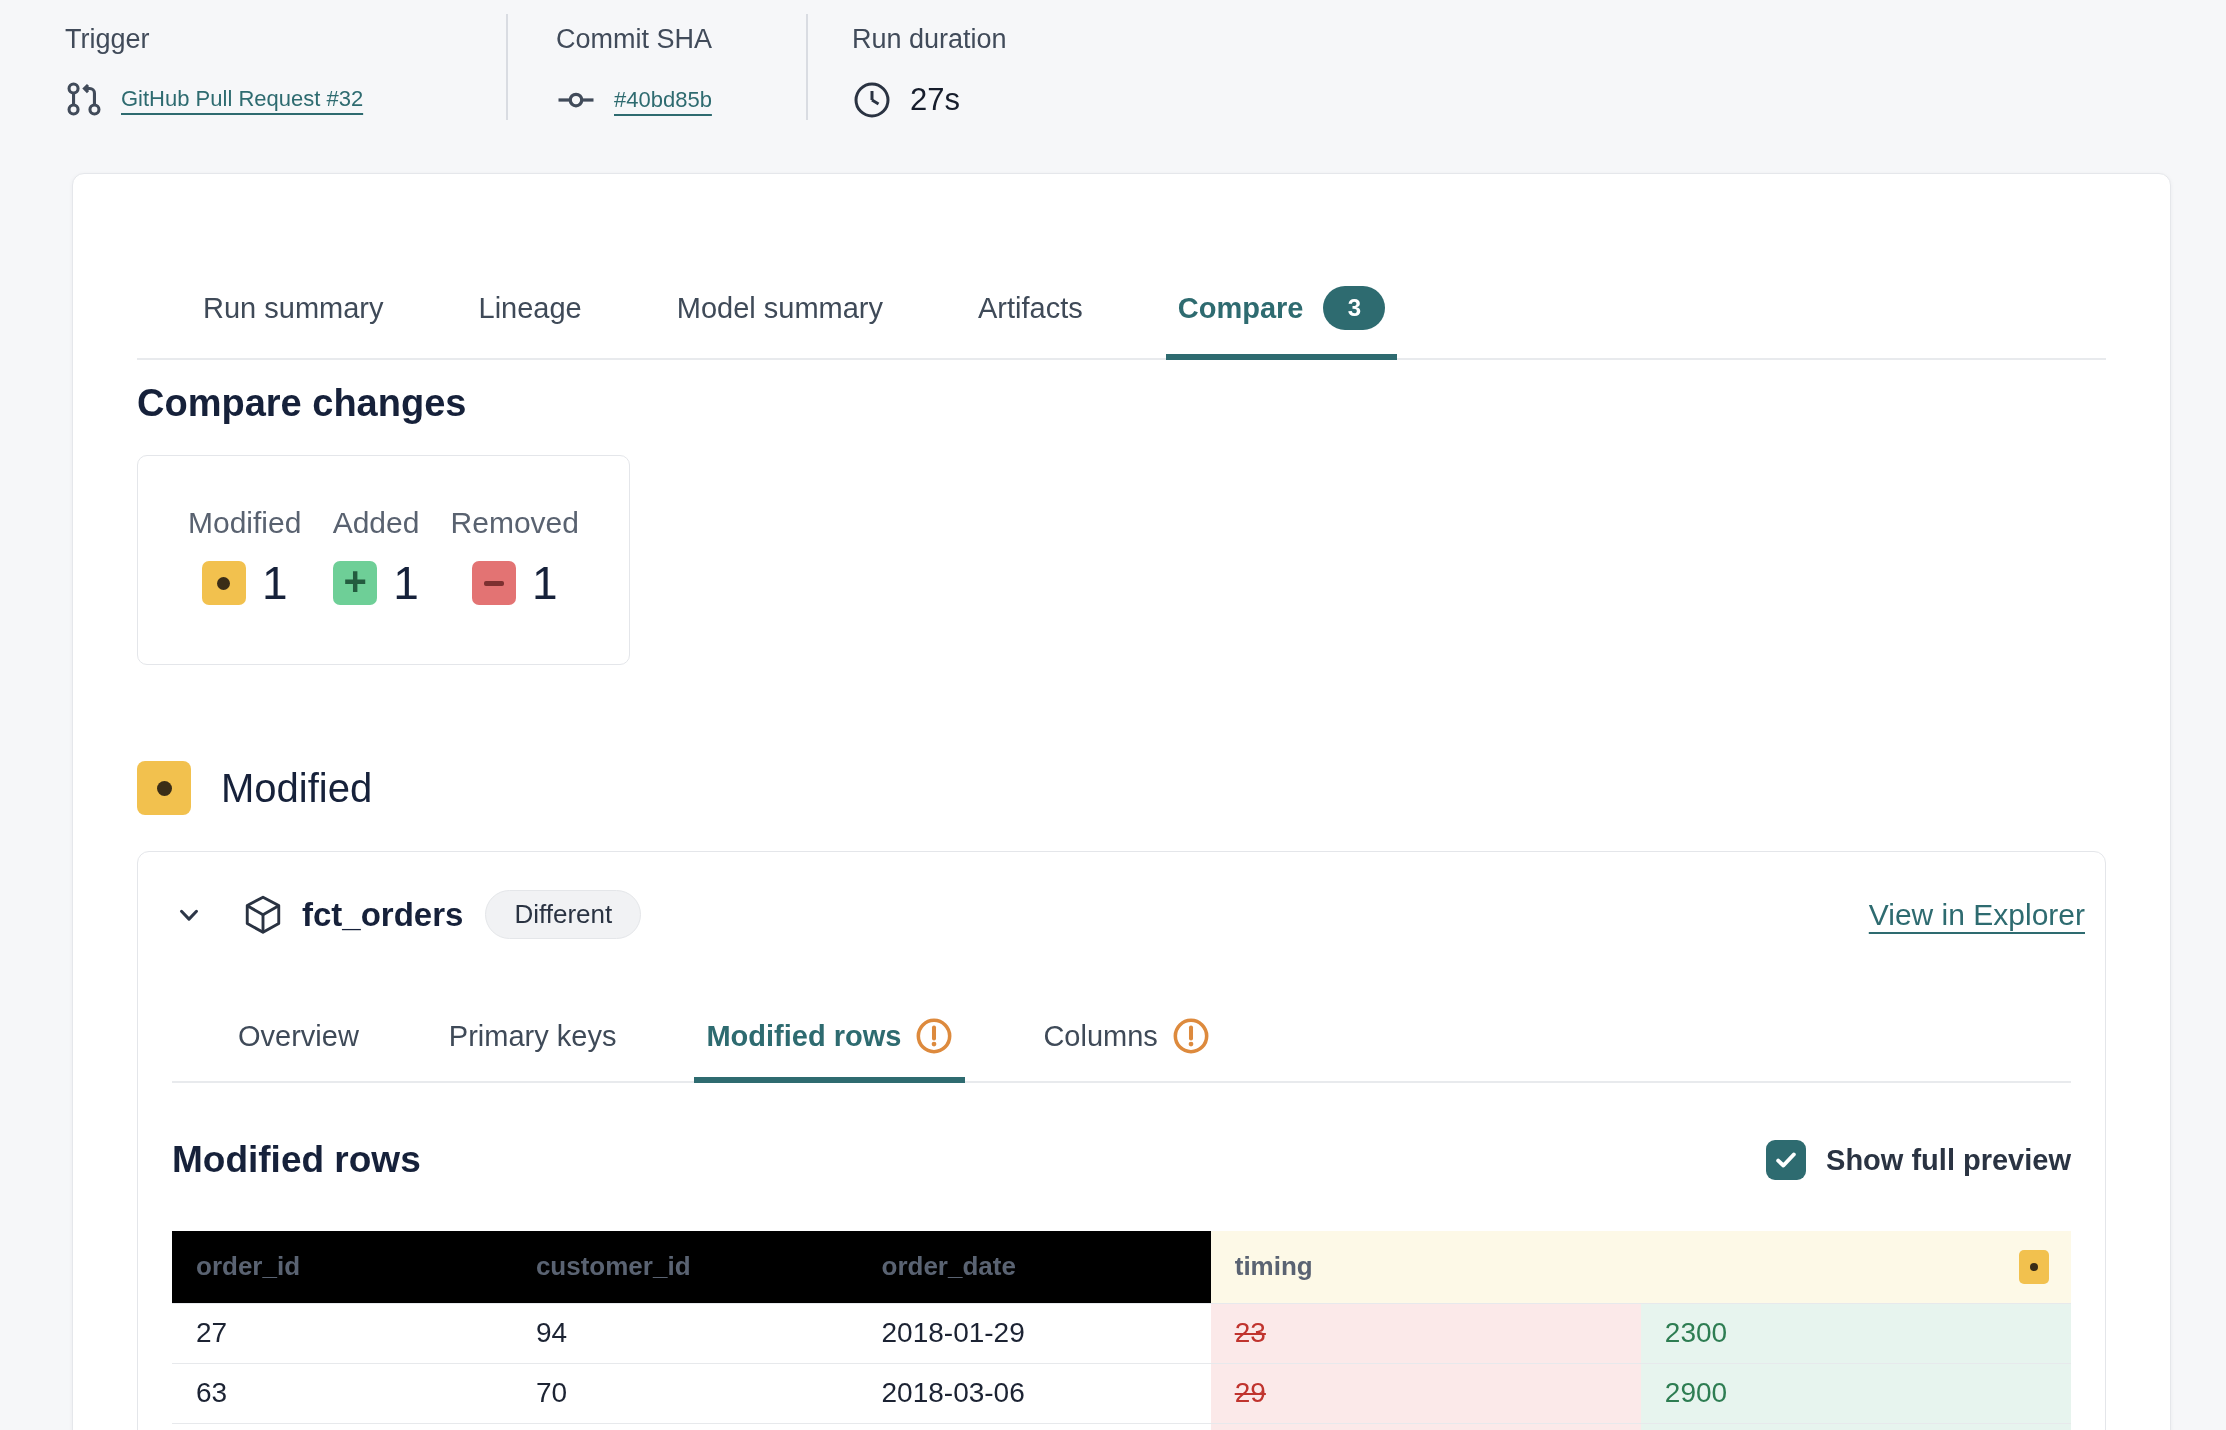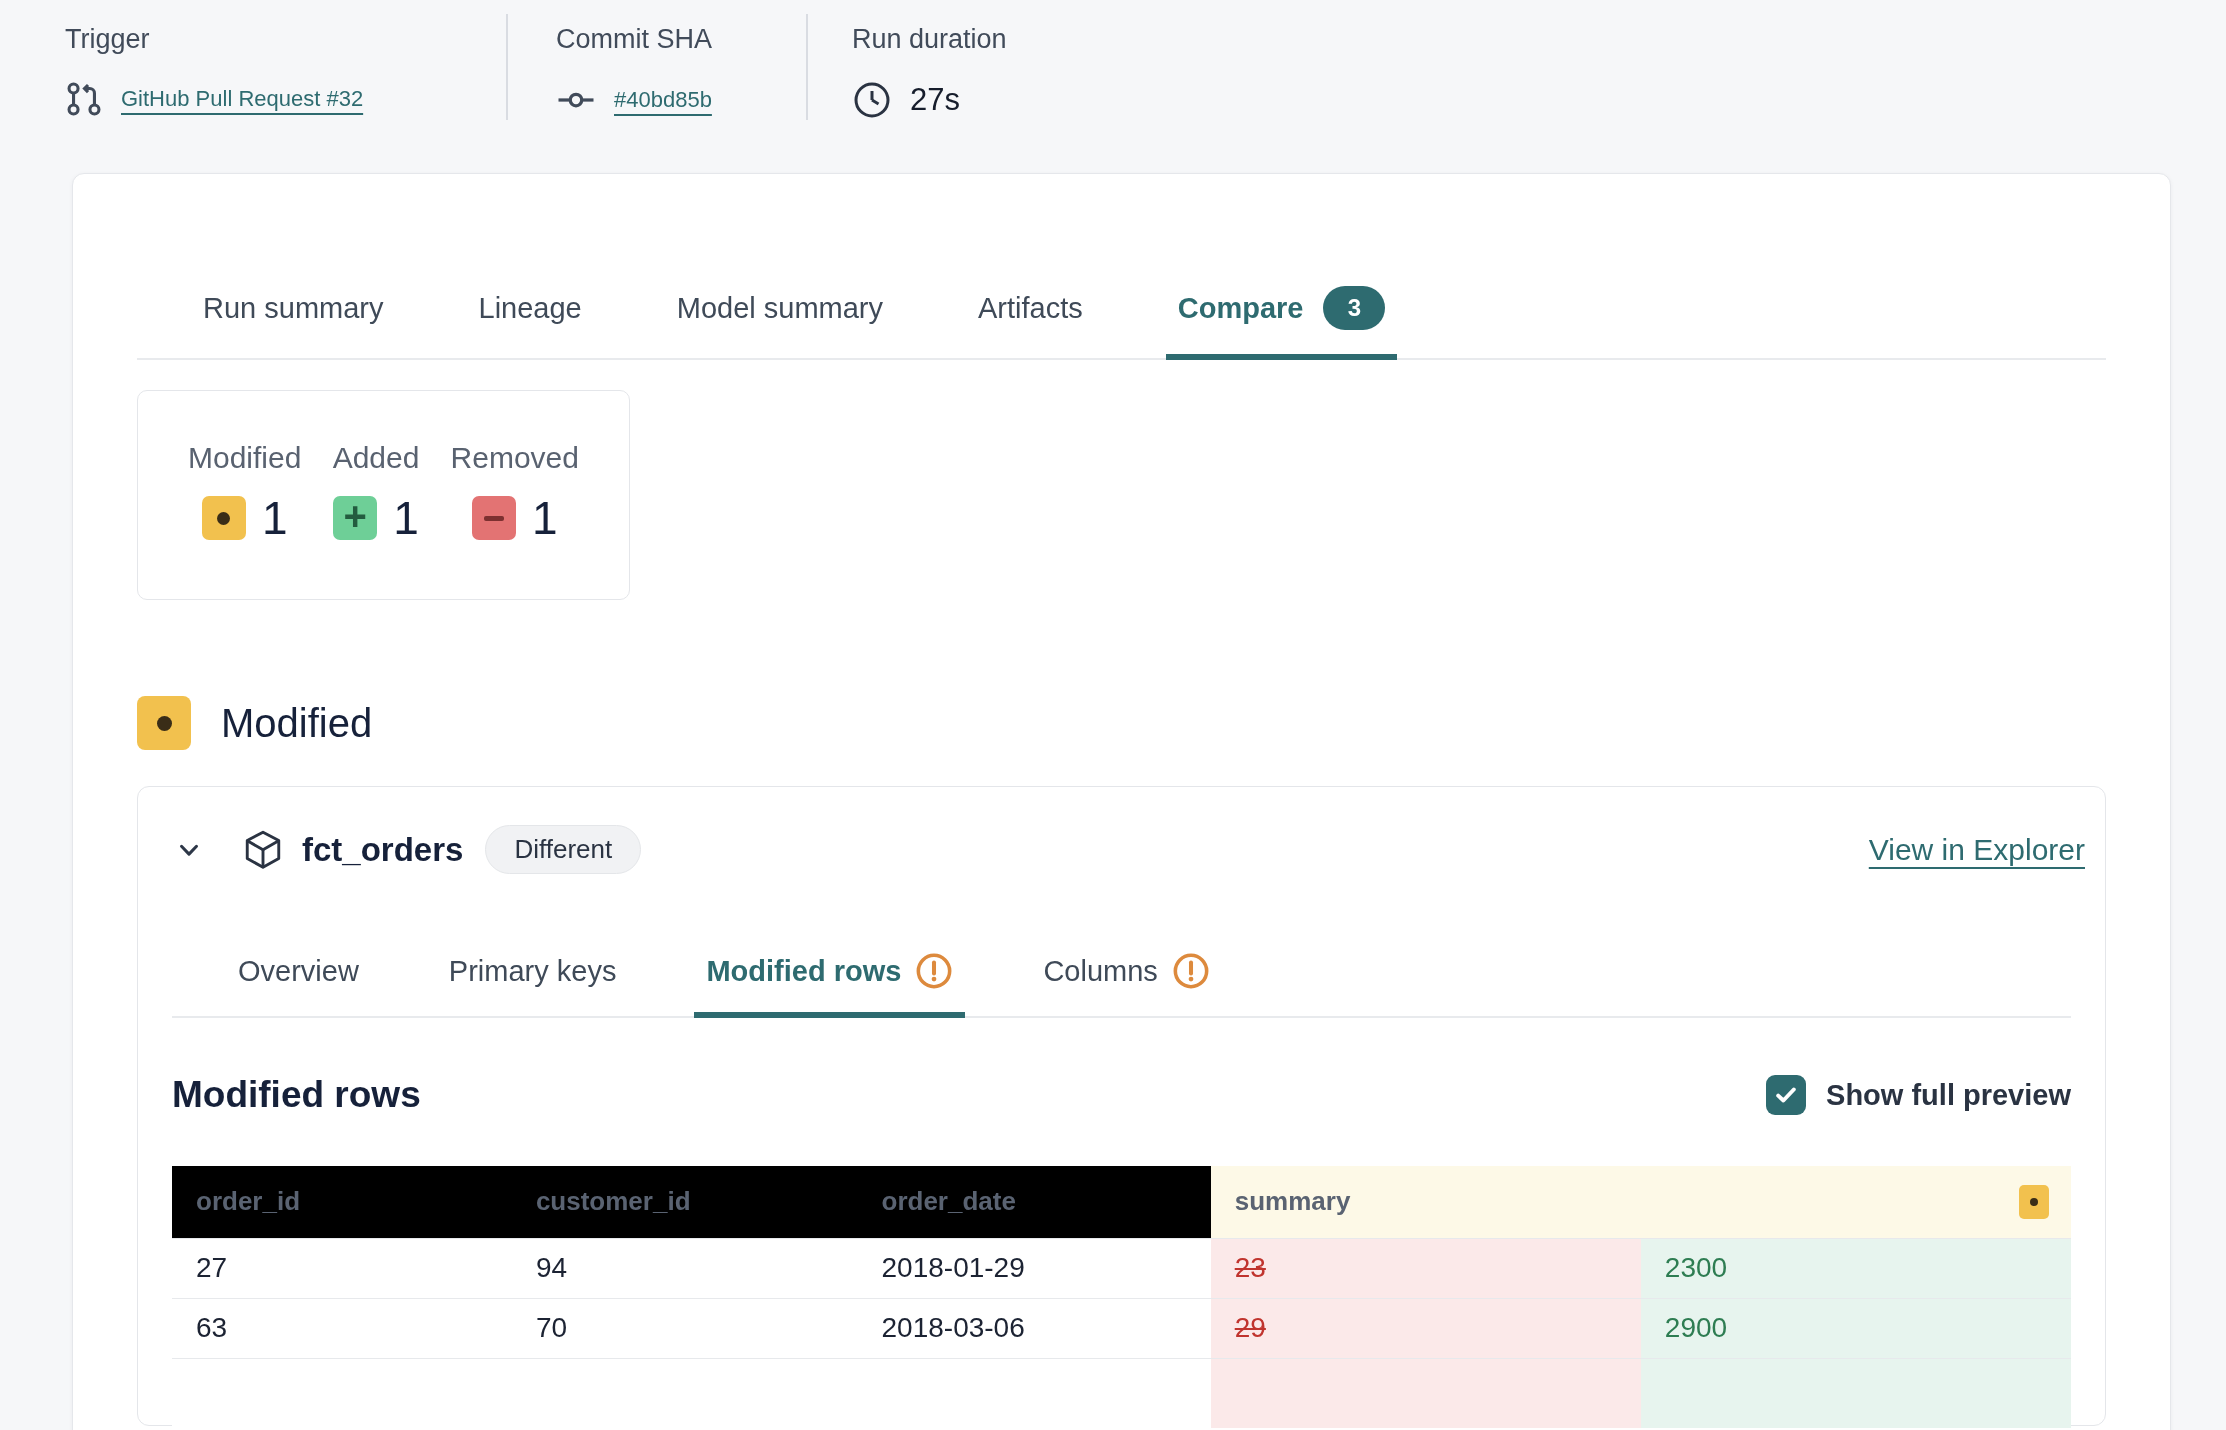--- a/index.html
+++ b/index.html
@@ -162,20 +162,21 @@
       </div>
     <div class="tab">
         <span>Artifacts</span>
       </div>
     <div class="tab active">
       <span>Compare</span>
       <span class="tab-badge">3</span>
     </div>
   </div>
 
+  <div class="section-heading">Compare changes</div>
 
   <div class="stats-card">
     <div class="stat">
       <div class="stat-label">Modified</div>
       <div class="stat-valrow">
         <span class="sq mod">
             <span class="dot"></span>
           </span>
         <span class="stat-value">1</span>
       </div>
@@ -278,21 +279,21 @@
           <col style="width:22.65%">
           <col style="width:22.65%">
       </colgroup>
       <thead>
         <tr>
           <th>order_id</th>
           <th>customer_id</th>
           <th>order_date</th>
           <th class="amount-th" colspan="2">
             <div class="amount-th-inner">
-              <span>summary</span>
+              <span>timing</span>
               <span class="mini-sq">
                   <span class="dot"></span>
                 </span>
             </div>
           </th>
         </tr>
       </thead>
       <tbody>
         <tr>
           <td>27</td>

